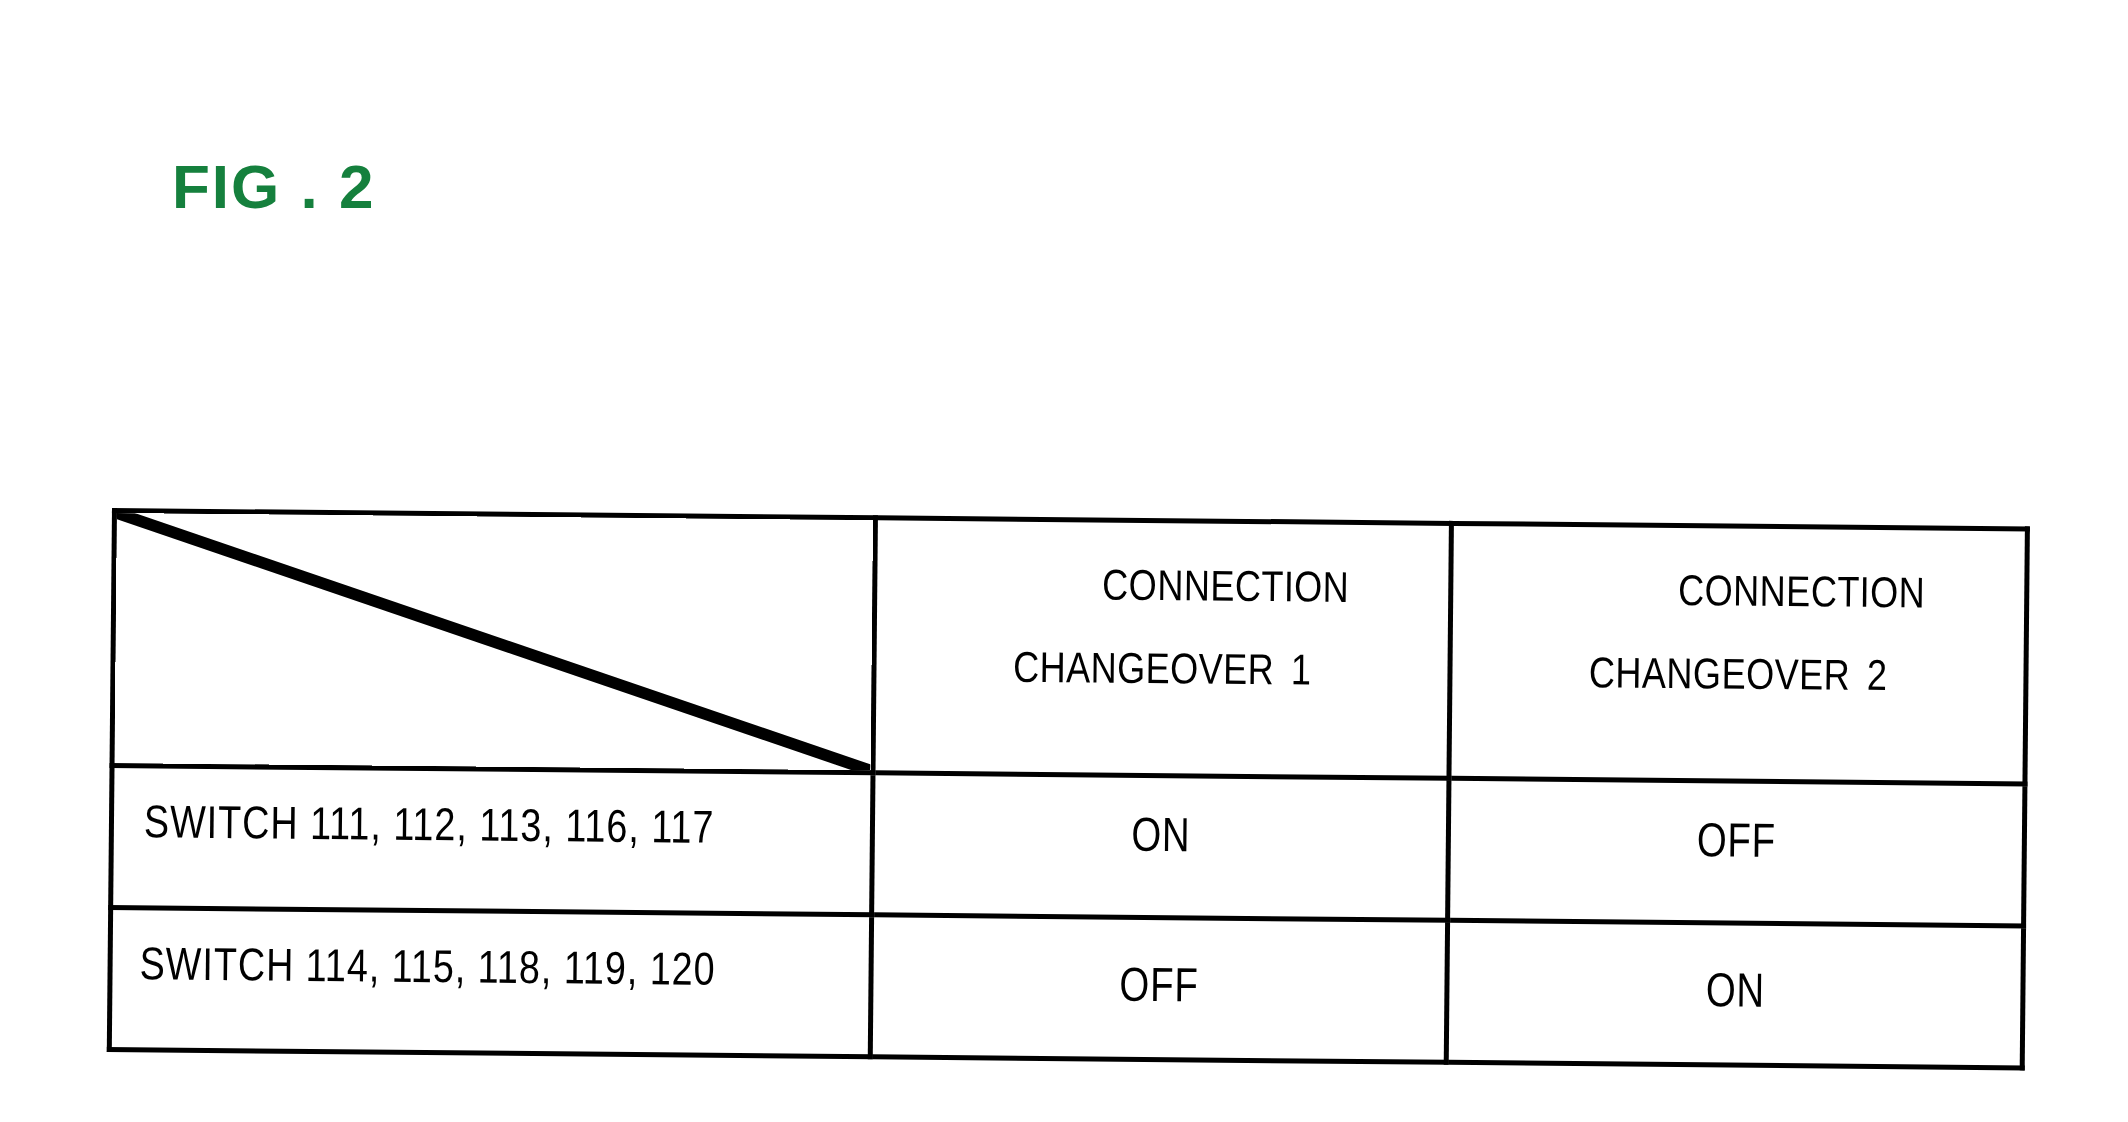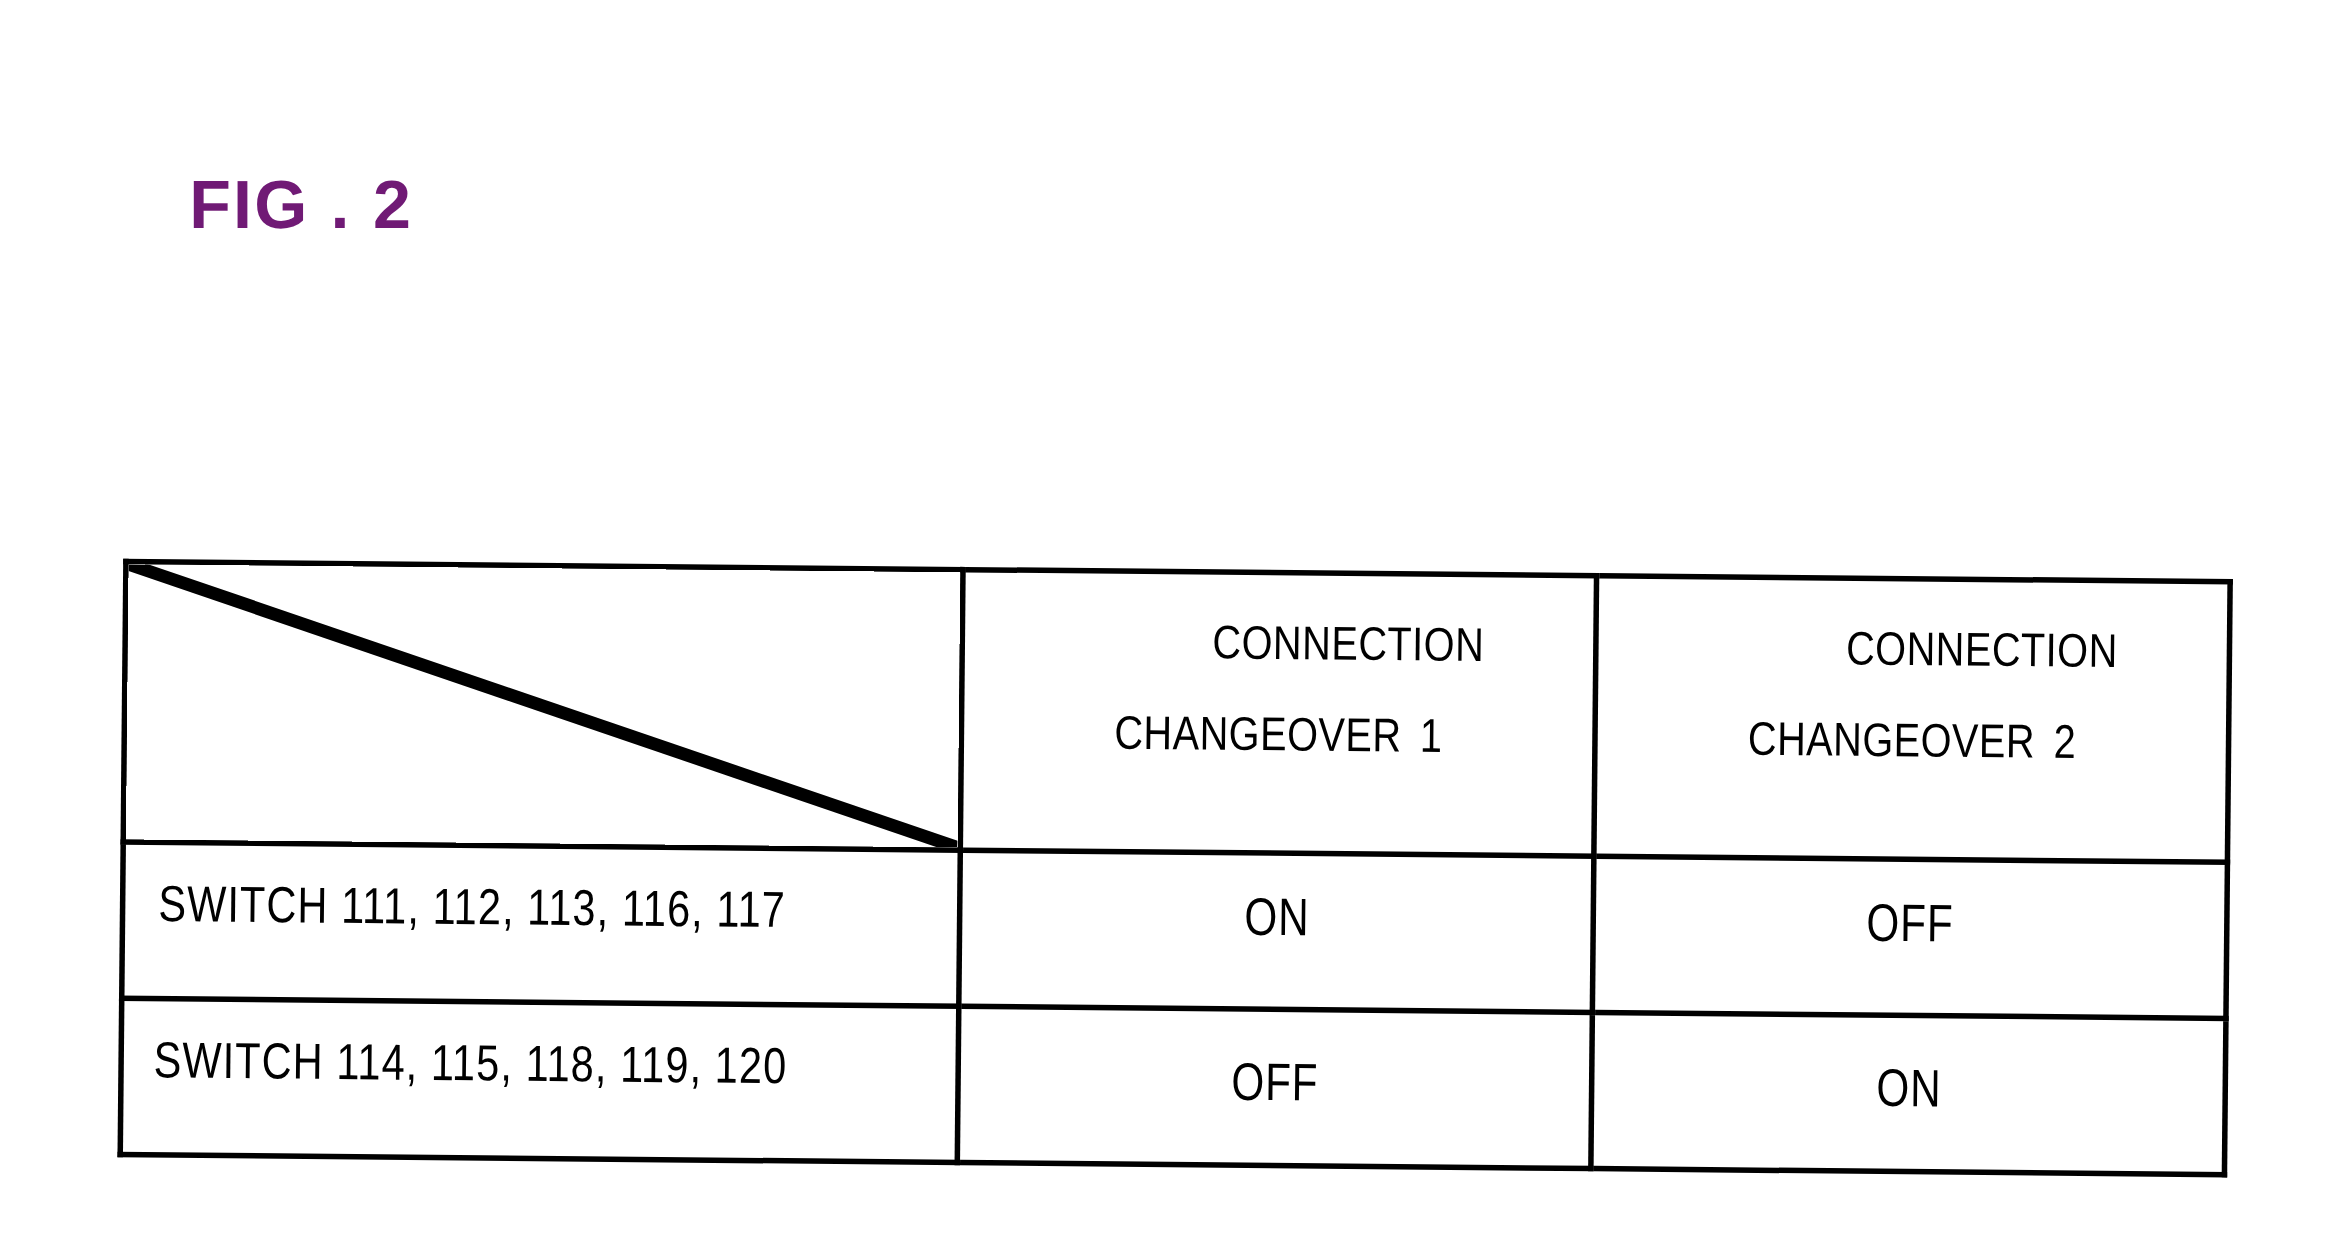--- a/index.html
+++ b/index.html
@@ -19,21 +19,21 @@
   
   #fig-title {
     position: absolute;
     left: 172px;
     top: 156px;
     font-size: 62px;
     font-weight: 700;
     letter-spacing: 2px;
     line-height: 1;
     white-space: pre;
-    color: #701a75;
+    color: #15803d;
   }
 
   
   
   #table-wrap {
     position: absolute;
     left: 112px;
     top: 508px;
     width: 1913px;
     height: 420px;

